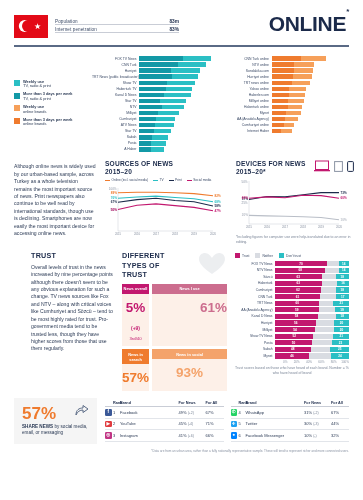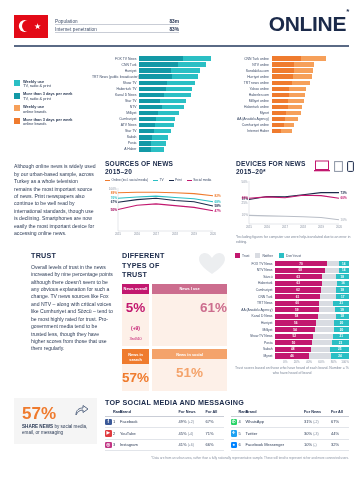--- a/index.html
+++ b/index.html
@@ -577,21 +577,21 @@
   <div class="tcard c-orange">
     <div class="thead">News in search</div>
     <div class="tbody">
       <span class="tbig">57%</span>
       
     </div>
   </div>
   <div class="tcard c-peach">
     <div class="thead">News in social</div>
     <div class="tbody">
-      <span class="tbig">51%</span>
+      <span class="tbig">93%</span>
       
     </div>
   </div>
         </div>
     </div>
 
     <div class="col-brandtrust">
       <div class="btlegend" id="bt-legend">
           <span class="btl"><i style="background:#c2186f"></i>Trust</span>
           <span class="btl"><i style="background:#d9dce2"></i>Neither</span>
@@ -734,21 +734,20 @@
   <div class="bottomrow">
     <div class="share-card">
       <svg class="share-icon" width="14" height="12" viewBox="0 0 14 12">
         <path d="M1 11 C1 6 4 4 8 4 L8 1.5 L13 5 L8 8.5 L8 6 C5 6 2.5 7.5 1 11 Z" fill="none" stroke="#5a6a85" stroke-width="1"></path>
       </svg>
       <div class="share-big">57%</div>
       <div class="share-tx"><b>SHARE NEWS</b> <span>by social media, email, or messaging</span></div>
     </div>
 
     <div class="social-wrap">
-      <h2 class="sec">TOP SOCIAL MEDIA AND MESSAGING</h2>
       <div class="social-tables">
         <div class="stable">
           <div class="sthead">
             <span class="c-ico"></span>
             <span class="c-rank">Rank</span>
             <span class="c-brand">Brand</span>
             <span class="c-news">For News</span>
             <span class="c-all">For All</span>
           </div>
           <div id="soc-left">

